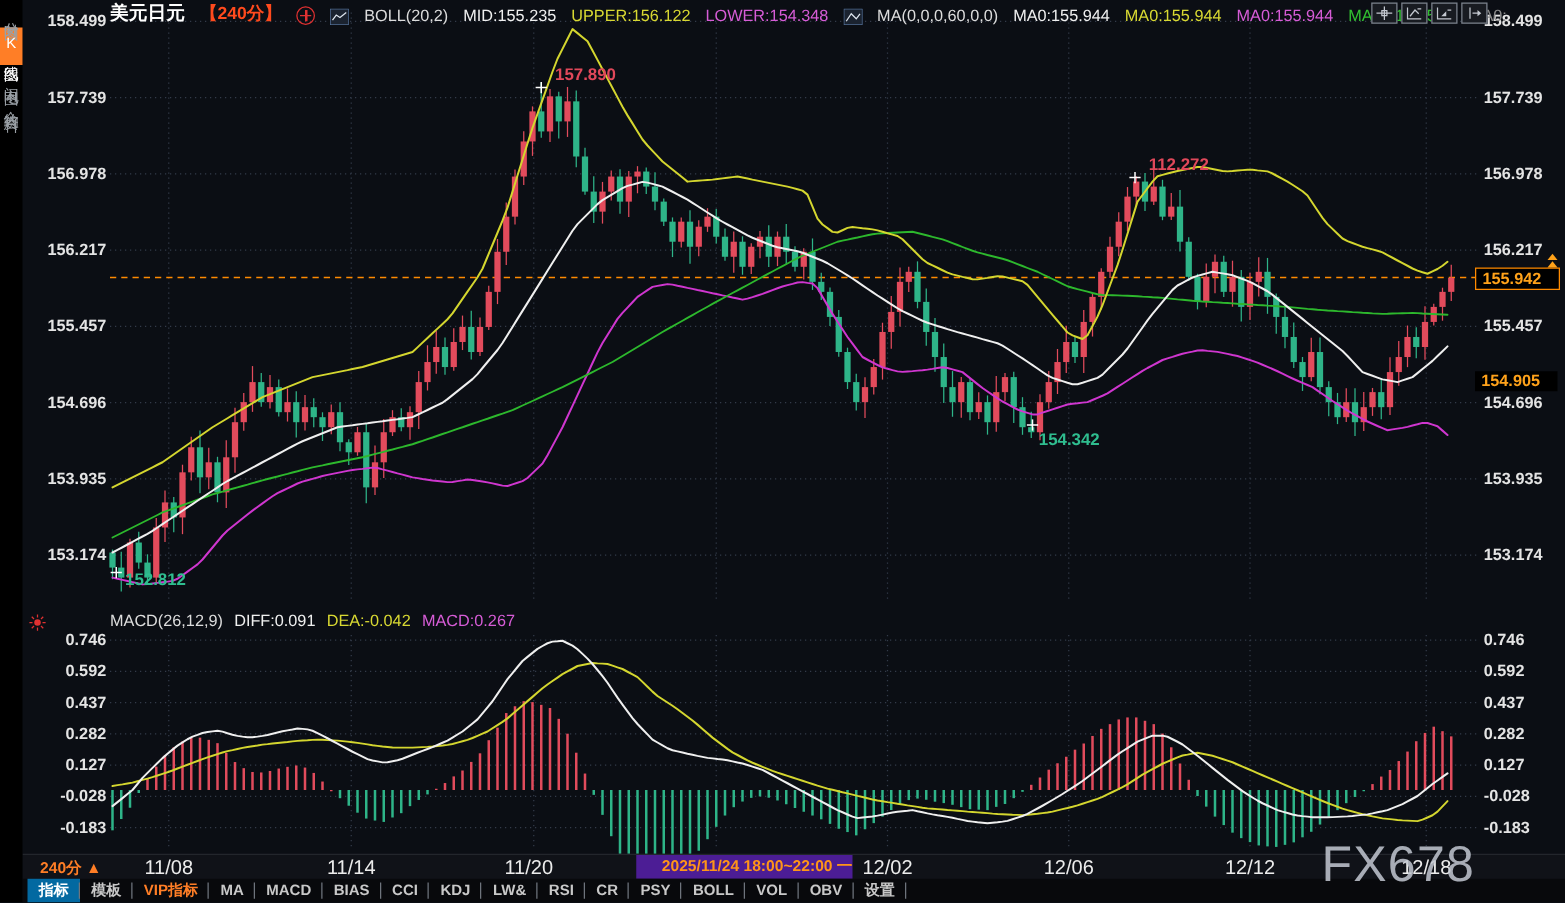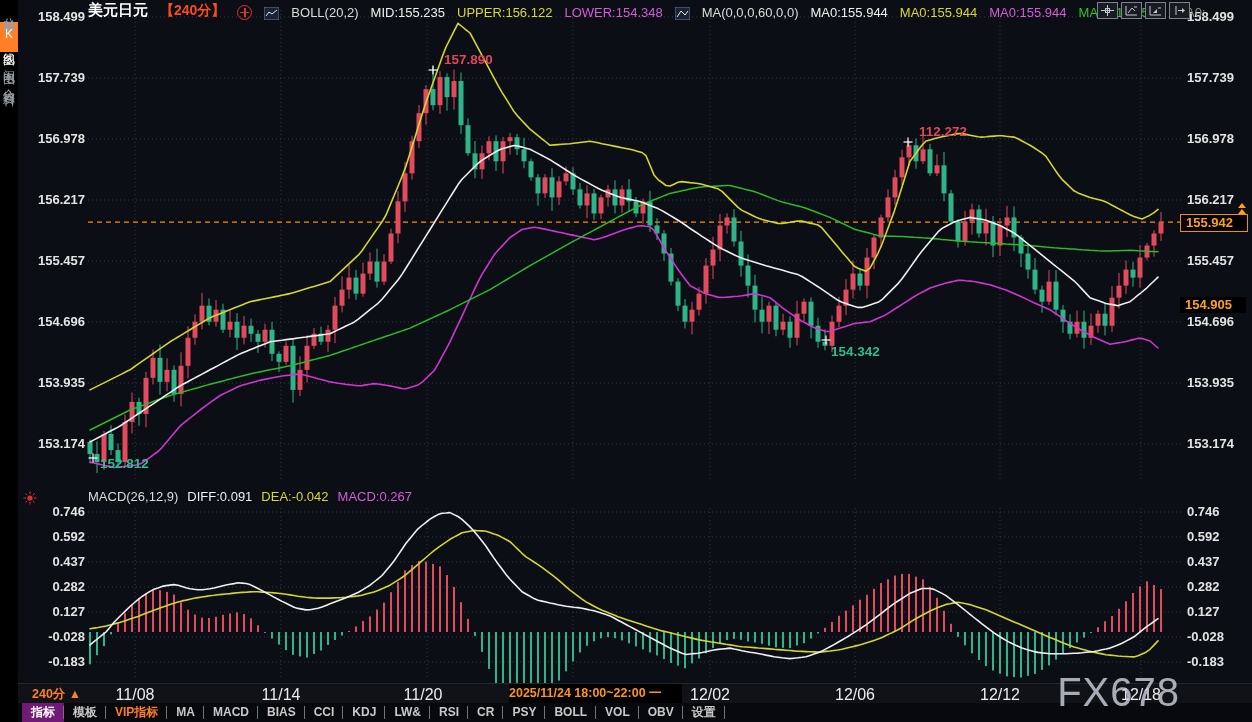--- a/index.html
+++ b/index.html
@@ -35,27 +35,27 @@
   .badge{position:absolute;background:#000;color:#ffa21a;font-size:13px;font-weight:700;
          padding:1px 3px 1px 5px;line-height:14px;z-index:7;width:58px;}
   .badge.bordered{border:1px solid #ff8a00;}
   .dbl-arrow{position:absolute;z-index:7;width:9px;}
   .dbl-arrow i{display:block;width:0;height:0;border-left:4.5px solid transparent;border-right:4.5px solid transparent;
                border-bottom:5px solid #ffa21a;margin-bottom:1px;}
   
   #time-strip{left:18px;top:683px;width:1234px;height:20px;background:#101218;border-top:1px solid #23262c;z-index:9;padding-left:37px;}
   #period-label{position:absolute;left:14px;top:2px;color:#ff7e26;font-size:12.5px;font-weight:700;cursor:pointer;}
   .date-lab{position:absolute;top:2px;transform:translateX(-50%);color:#ececec;font-size:16px;font-weight:400;}
-  #cross-date{position:absolute;top:0;height:19px;background:#000000;color:#ff9518;font-size:12.5px;font-weight:700;
-              text-align:left;line-height:19px;z-index:3;}
+  #cross-date{position:absolute;top:0;height:19px;background:#4c1d95;color:#ff9518;font-size:12.5px;font-weight:700;
+              text-align:right;line-height:19px;z-index:3;}
   
   #toolbar{left:18px;top:703px;width:1234px;height:19px;background:#08090c;display:flex;align-items:stretch;z-index:9;padding-left:4px;}
   .tb-tab{color:#c8c8c8;font-size:12px;font-weight:700;line-height:19px;padding:0 9px;cursor:pointer;position:relative;}
   .tb-tab:after{content:"";position:absolute;right:0;top:3px;bottom:3px;width:1px;background:#6e747c;}
-  .tb-tab.active{background:#701a75;color:#fff;}
+  .tb-tab.active{background:#0369a1;color:#fff;}
   .tb-tab.vip{color:#ff7e26;}
   
   #watermark{right:72px;top:672px;font-size:40px;color:#c3c8d2;opacity:.85;z-index:30;letter-spacing:1px;line-height:40px;}
   #chart-svg{position:absolute;left:0;top:0;z-index:1;}
   #macd-dot{left:23px;top:491px;z-index:6;}
 </style>
 </head>
 <body>
 
 <svg id="chart-svg" width="1252" height="722" viewBox="0 0 1252 722">

